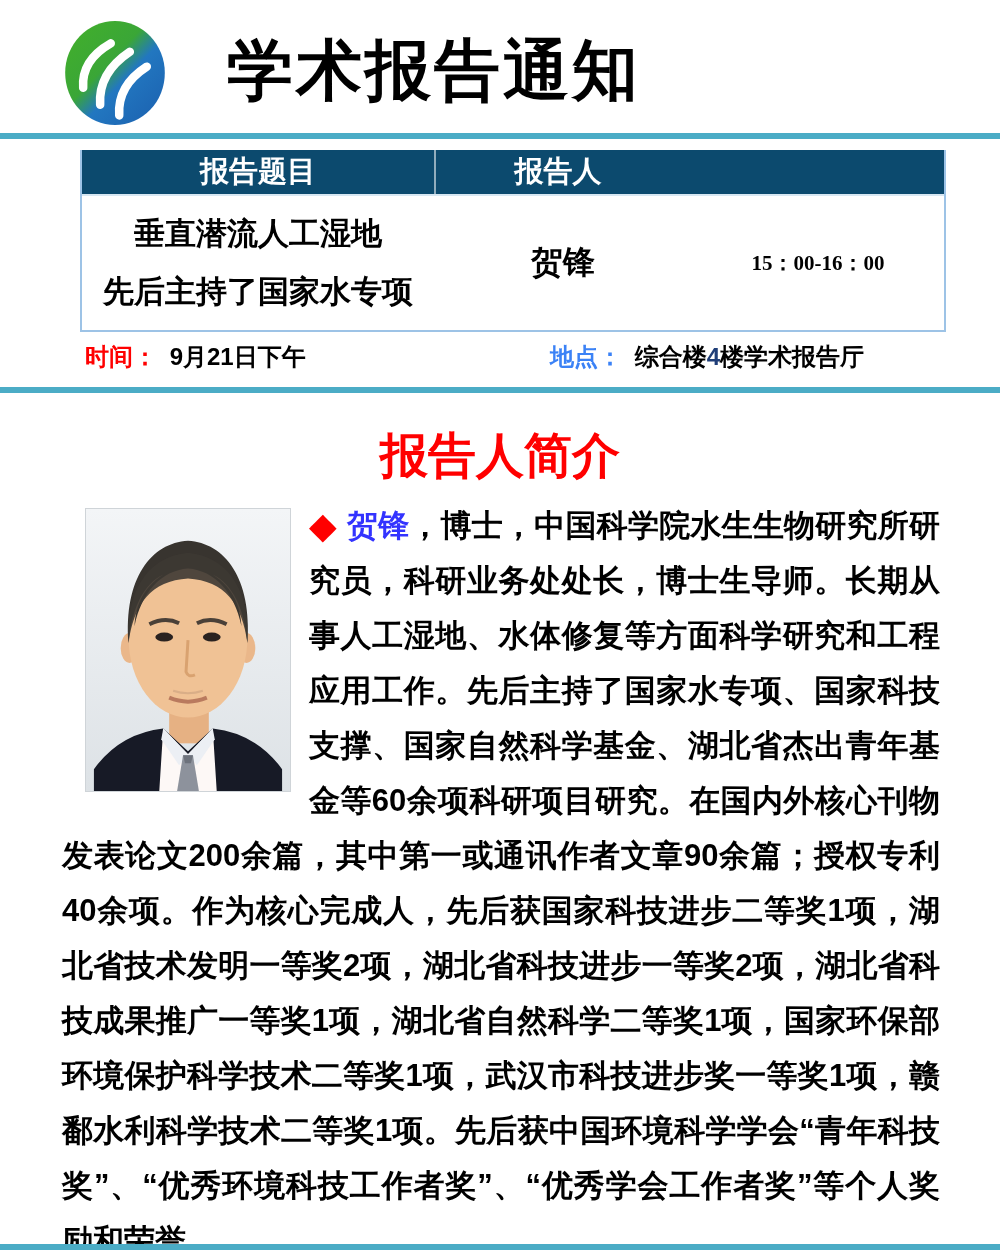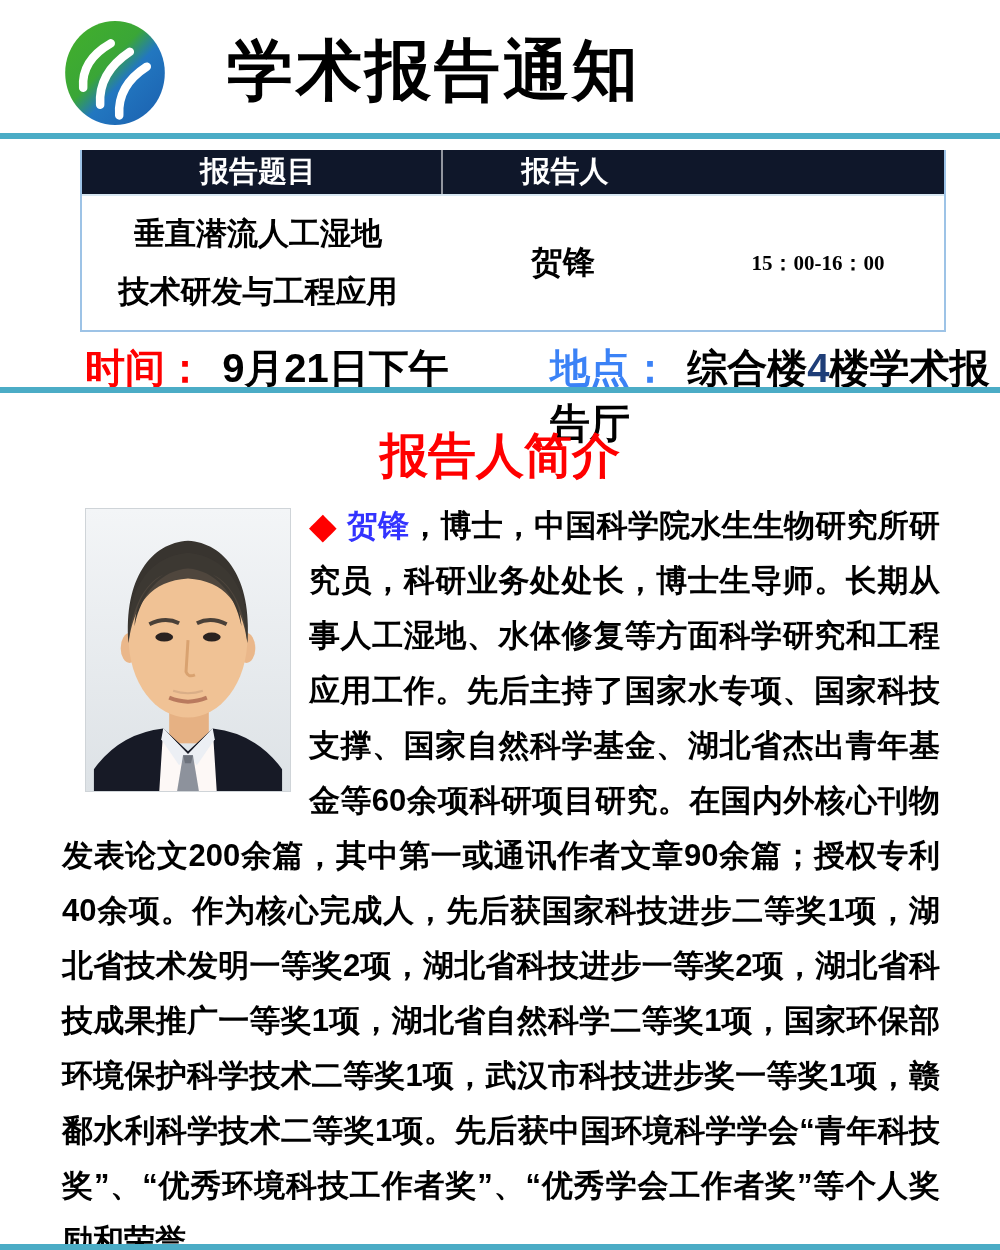--- a/index.html
+++ b/index.html
@@ -25,21 +25,21 @@
   .th1{width:352px;}
   .th2{width:246px;}
   .th3{width:252px;}
   .tbody{display:flex;height:134px;background:#ffffff;}
   .td{display:flex;flex-direction:column;align-items:center;justify-content:center;color:#000;}
   .td1{width:352px;font-size:31px;font-weight:900;line-height:58px;}
   .td2{width:258px;font-size:32px;font-weight:900;}
   .td3{width:252px;font-size:21px;font-weight:bold;font-family:"Liberation Serif","DejaVu Serif",serif;white-space:nowrap;}
 
   
-  .info-row{position:absolute;left:0;top:337px;width:1000px;height:50px;font-size:40px;font-weight:900;}
+  .info-row{position:absolute;left:0;top:337px;width:1000px;height:50px;font-size:24px;font-weight:900;}
   .info-time{position:absolute;left:85px;top:4px;}
   .info-place{position:absolute;left:550px;top:4px;}
   .lbl-red{font-weight:900;}
   .info-val{color:#000;margin-left:6px;}
 
   
   .bio-heading{position:absolute;left:0;top:424px;width:1000px;text-align:center;
     font-size:48px;font-weight:900;}
   .bio-body{position:absolute;left:62px;top:498px;width:878px;
     font-size:31px;font-weight:900;color:#000;line-height:55px;text-align:justify;}
@@ -69,28 +69,28 @@
       <path d="M36,80 Q34,50 64,30" fill="none" stroke="#ffffff" stroke-width="8" stroke-linecap="round"></path>
       <path d="M54,90 Q52,62 80,44" fill="none" stroke="#ffffff" stroke-width="8" stroke-linecap="round"></path>
     </svg>
   </div>
 
   <div class="main-title">学术报告通知</div>
 
   <div class="rule rule1" style="background: rgb(75, 172, 198);"></div>
 
   <div class="table" style="border-color: rgb(157, 195, 230);">
-    <div class="thead" style="background: #0f172a; gap: 7px;">
+    <div class="thead" style="background: #0c4a6e;">
       <div class="th th1">报告题目</div>
       <div class="th th2">报告人</div>
     </div>
     <div class="tbody">
       <div class="td td1">
         <span>垂直潜流人工湿地</span>
-        <span>技术研发与工程应用</span>
+        <span>先后主持了国家水专项</span>
       </div>
       <div class="td td2">贺锋</div>
       <div class="td td3">15：00-16：00</div>
     </div>
   </div>
 
   <div class="info-row">
     <span class="info-time">
       <span class="lbl-red" style="color: rgb(255, 0, 0);">时间：</span>
       <span class="info-val">9月21日下午</span>

